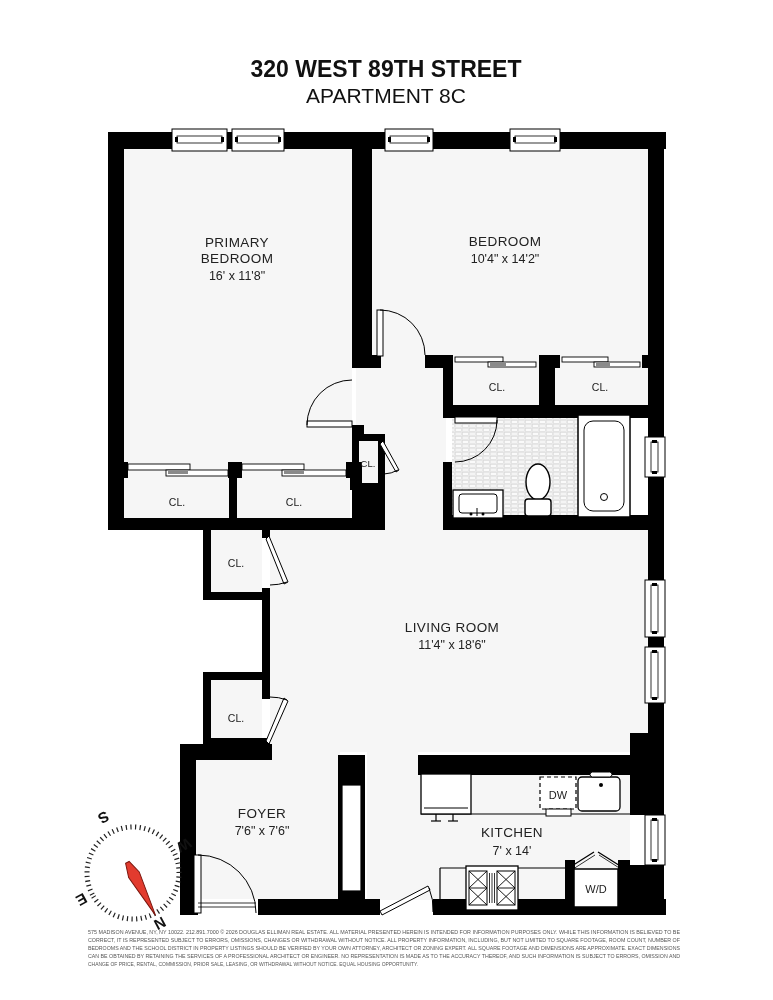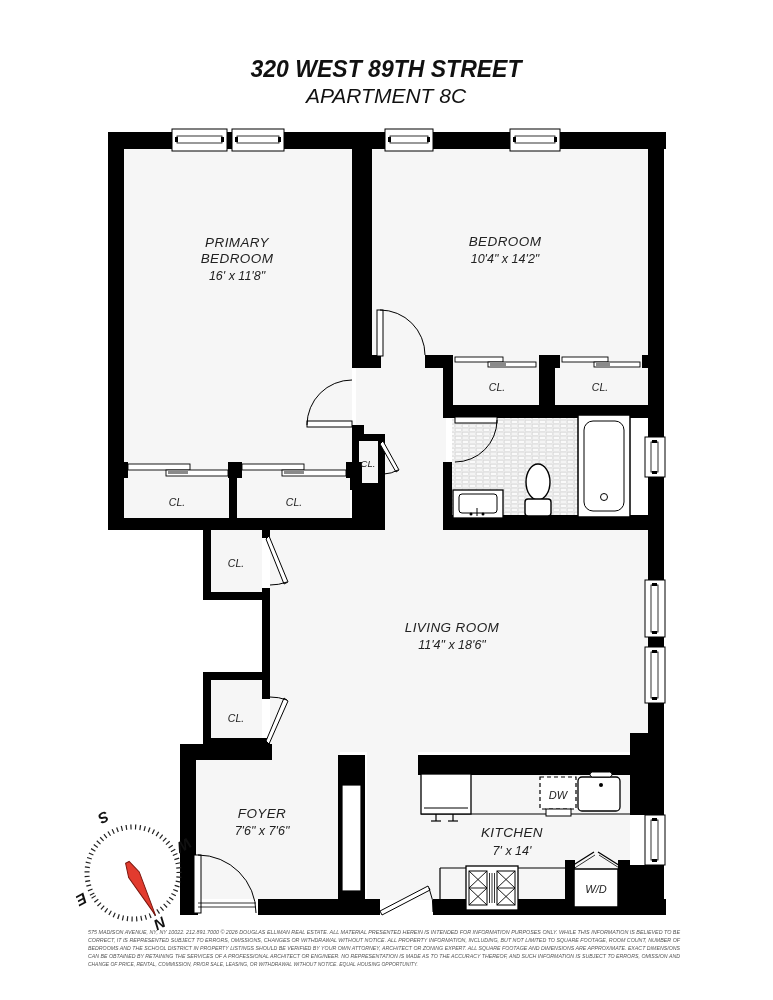--- a/index.html
+++ b/index.html
@@ -1,17 +1,17 @@
 <!DOCTYPE html>
 <html><head>
 <meta charset="utf-8">
 <style>
   html,body{margin:0;padding:0;background:#fff;}
   .page{position:relative;width:773px;height:1000px;background:#ffffff;overflow:hidden;
-        font-family:"Liberation Sans", sans-serif;font-style:italic;}
+        font-family:"Liberation Sans", sans-serif;}
   svg{position:absolute;left:0;top:0;}
   .t1{font-family:"Liberation Sans",sans-serif;font-size:23px;font-weight:bold;fill:#111;}
   .t2{font-family:"Liberation Sans",sans-serif;font-size:21px;font-weight:normal;fill:#111;}
   .room{font-family:"Liberation Sans",sans-serif;font-size:13.5px;fill:#222;letter-spacing:.4px;}
   .dims{font-family:"Liberation Sans",sans-serif;font-size:12.5px;fill:#222;}
   .cl{font-family:"Liberation Sans",sans-serif;font-size:10.5px;fill:#222;}
   .clsm{font-family:"Liberation Sans",sans-serif;font-size:9.5px;fill:#222;}
   .app{font-family:"Liberation Sans",sans-serif;font-size:11px;fill:#222;}
   .legal{font-family:"Liberation Sans",sans-serif;font-size:6px;fill:#555;}
   .compassLetter{font-family:"Liberation Sans",sans-serif;font-size:15px;font-weight:bold;fill:#111;}

